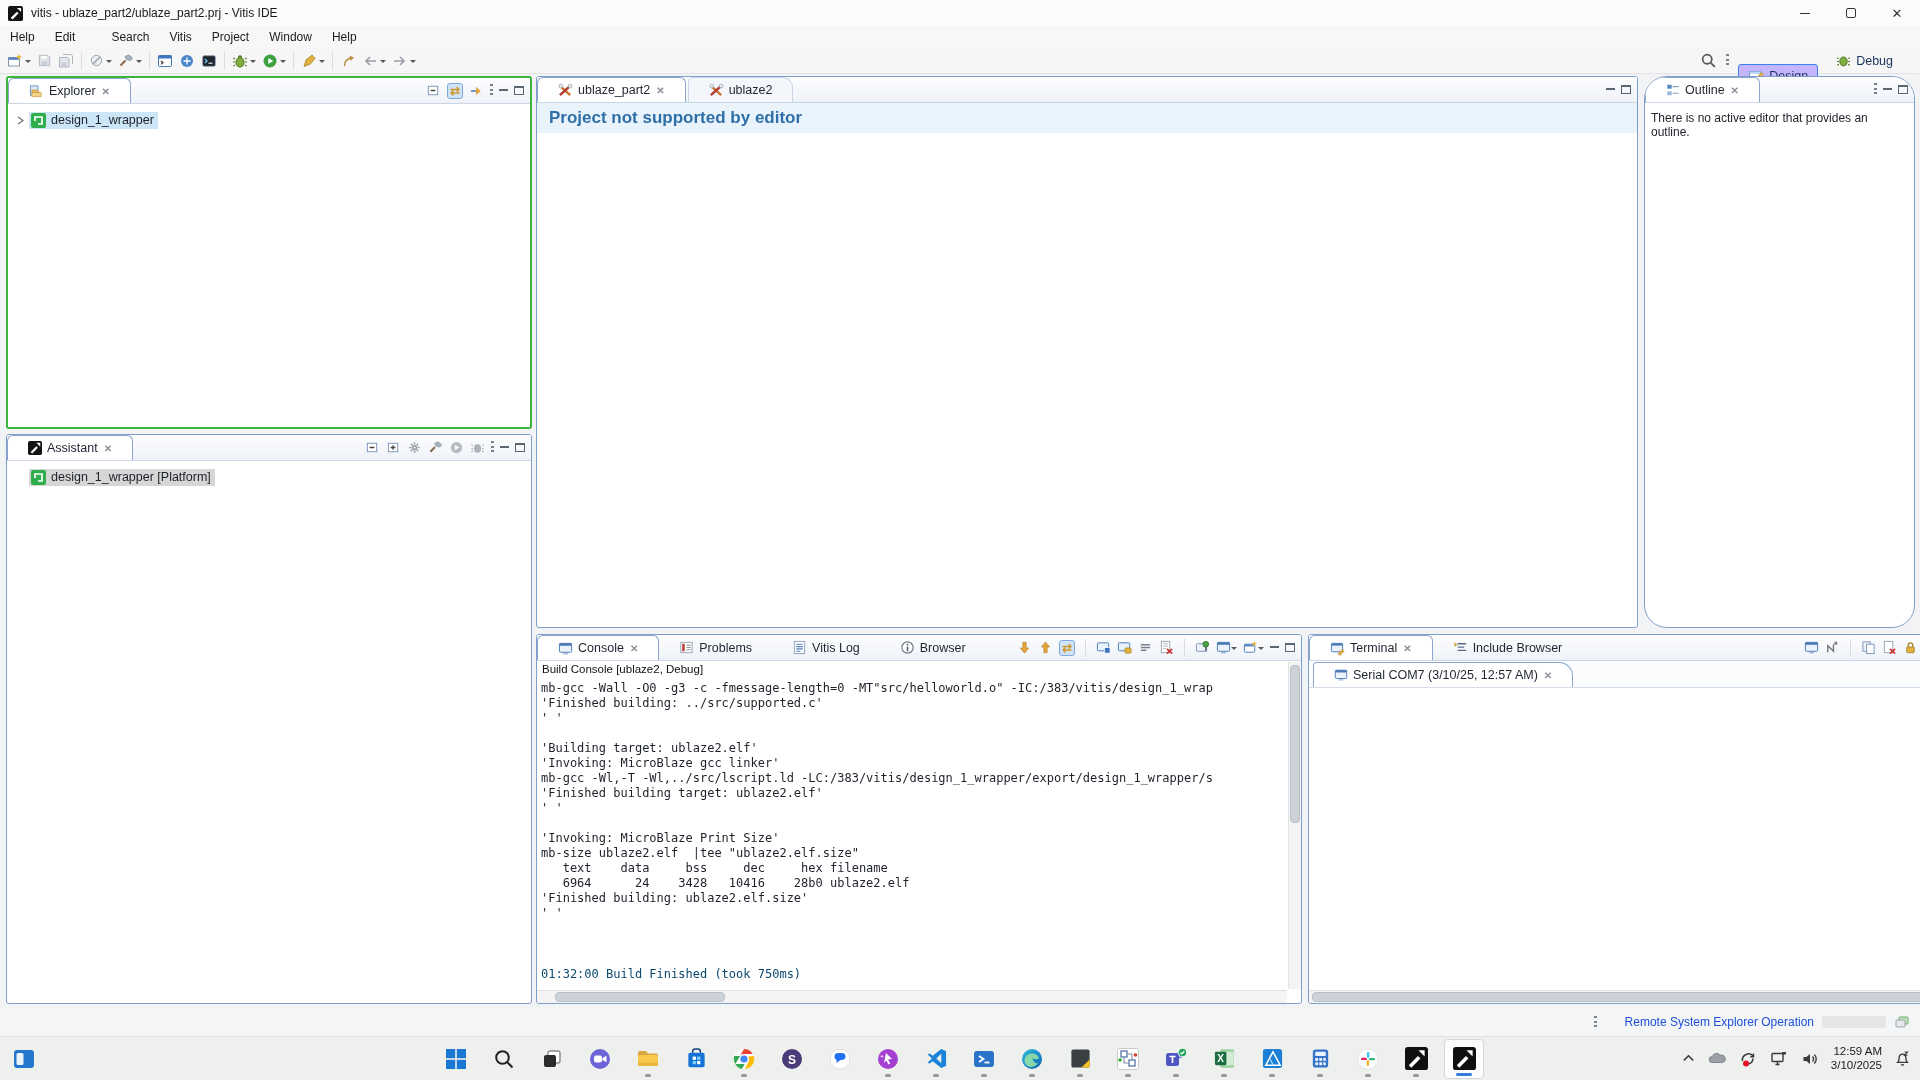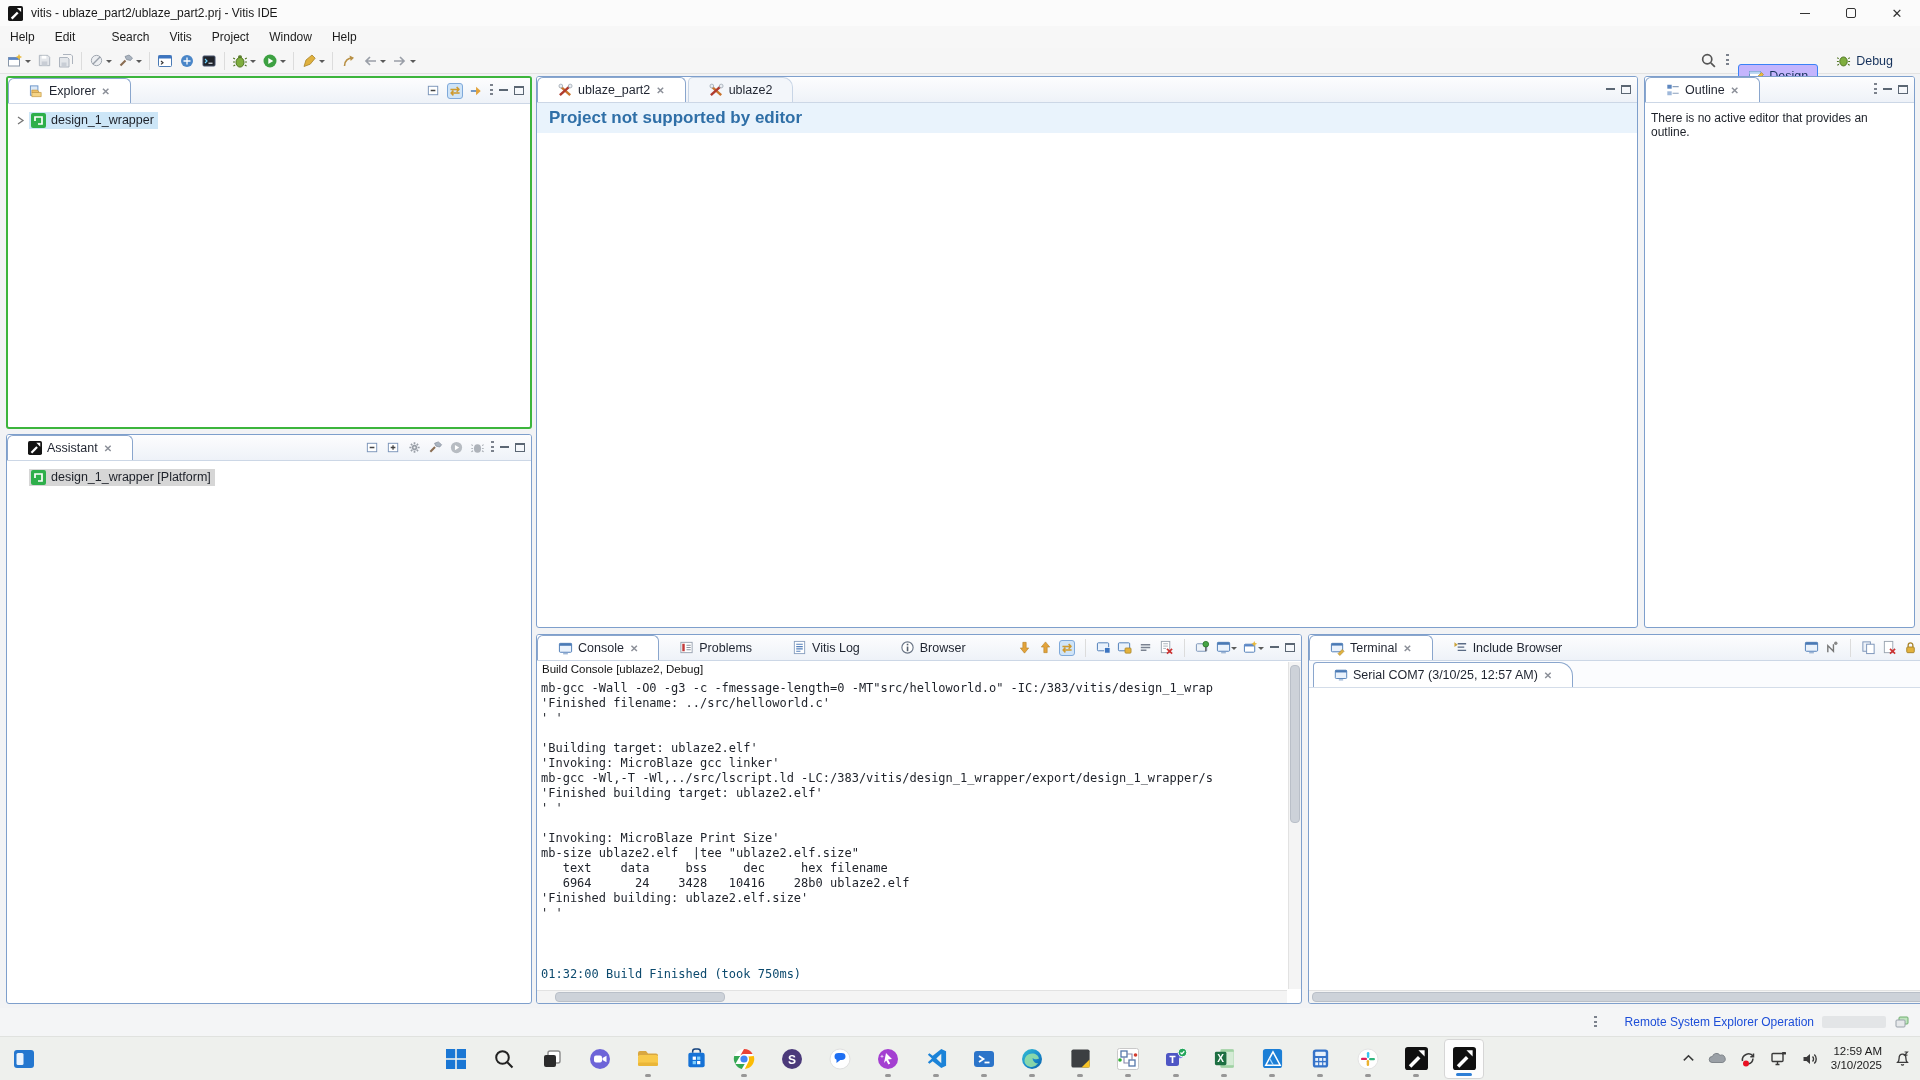--- a/index.html
+++ b/index.html
@@ -398,21 +398,21 @@
           <span class="wmin"></span>
         </span>
       <span class="hic">
           <span class="wmax"></span>
         </span>
     </div>
   </div>
   <div class="edband">Project not supported by editor</div>
 </div>
 
-<div class="panel" style="left:1644px; top:76px; width:271px; height:552px;">
+<div class="panel" style="left:1644px; top:76px; width:271px; height:552px;border-radius:23px;">
   <div class="phead">
     <span class="ptab active">
       <svg width="14" height="14" viewBox="0 0 16 16">
           <rect x="1.5" y="2" width="5" height="4.5" fill="#5d87c0"></rect>
           <rect x="1.5" y="9.5" width="5" height="4.5" fill="#9fb8da"></rect>
           <path d="M7.5 4.2h7M7.5 11.7h7" stroke="#8aa0bd" stroke-width="1.4"></path>
         </svg>
       <span>Outline</span>
       <span class="closex">✕</span>
     </span>
@@ -533,21 +533,21 @@
           <span class="wmin"></span>
         </span>
       <span class="hic">
           <span class="wmax"></span>
         </span>
     </div>
   </div>
   <div class="clabel">Build Console [ublaze2, Debug]</div>
   <div class="mono" style="position:absolute; left:0; top:46px; right:14px; bottom:14px; overflow:hidden;">
     <div class="cline">mb-gcc -Wall -O0 -g3 -c -fmessage-length=0 -MT"src/helloworld.o" -IC:/383/vitis/design_1_wrap</div>
-    <div class="cline">'Finished filename: ../src/helloworld.c'</div>
+    <div class="cline">'Finished building: ../src/supported.c'</div>
     <div class="cline">' '</div>
     <div class="cline"></div>
     <div class="cline">'Building target: ublaze2.elf'</div>
     <div class="cline">'Invoking: MicroBlaze gcc linker'</div>
     <div class="cline">mb-gcc -Wl,-T -Wl,../src/lscript.ld -LC:/383/vitis/design_1_wrapper/export/design_1_wrapper/s</div>
     <div class="cline">'Finished building target: ublaze2.elf'</div>
     <div class="cline">' '</div>
     <div class="cline"></div>
     <div class="cline">'Invoking: MicroBlaze Print Size'</div>
     <div class="cline">mb-size ublaze2.elf  |tee "ublaze2.elf.size"</div>

